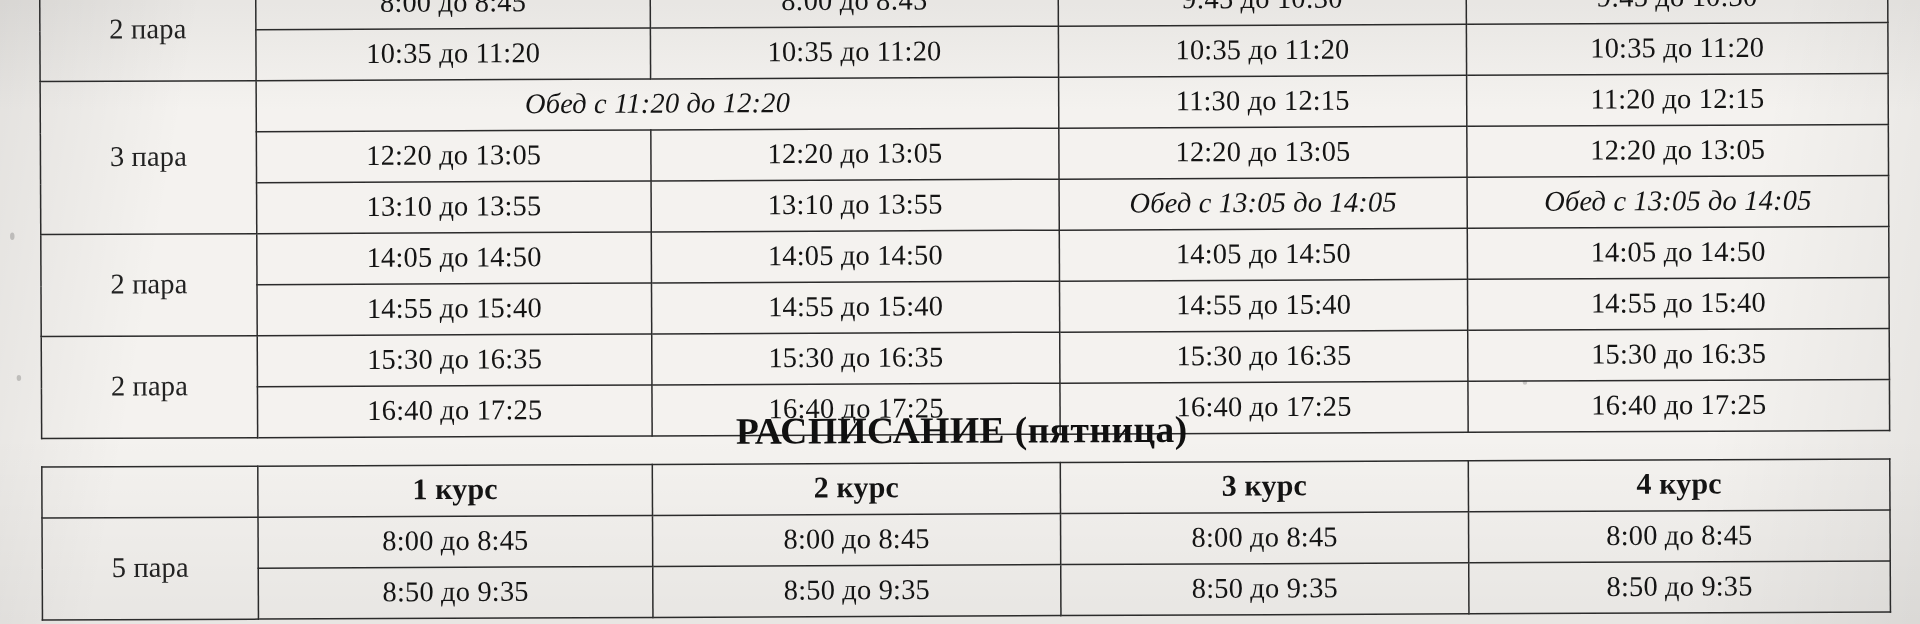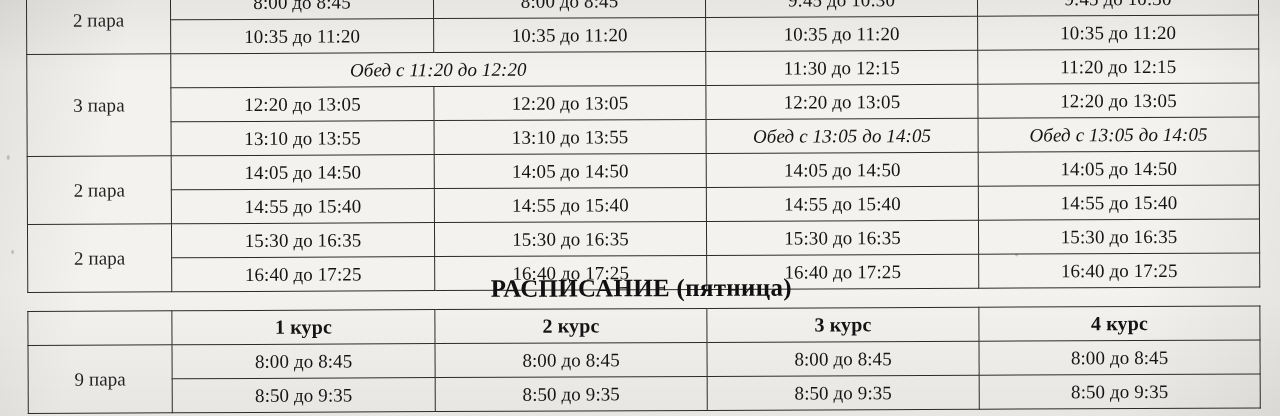--- a/index.html
+++ b/index.html
@@ -218,21 +218,21 @@
     </colgroup>
     <tbody>
       <tr>
         <td class="lbl"></td>
         <td class="hdr">1 курс</td>
         <td class="hdr">2 курс</td>
         <td class="hdr">3 курс</td>
         <td class="hdr">4 курс</td>
       </tr>
       <tr>
-        <td class="lbl" rowspan="2">9 пара</td>
+        <td class="lbl" rowspan="2">5 пара</td>
         <td class="cell">8:00 до 8:45</td>
         <td class="cell">8:00 до 8:45</td>
         <td class="cell">8:00 до 8:45</td>
         <td class="cell">8:00 до 8:45</td>
       </tr>
       <tr>
         <td class="cell">8:50 до 9:35</td>
         <td class="cell">8:50 до 9:35</td>
         <td class="cell">8:50 до 9:35</td>
         <td class="cell">8:50 до 9:35</td>

